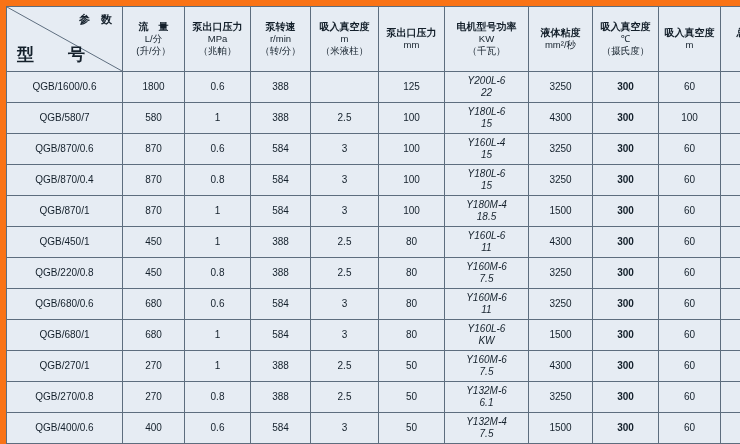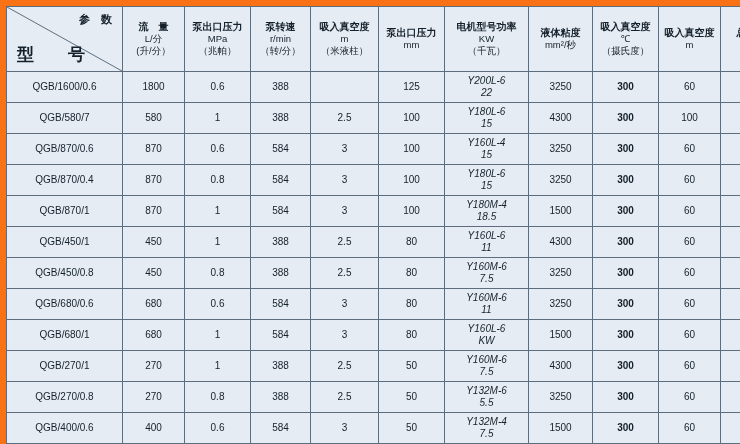--- a/index.html
+++ b/index.html
@@ -272,21 +272,21 @@
           <td class="motor">
             <span class="m1">Y160L-6</span>
             <span class="m2">11</span>
           </td>
           <td>4300</td>
           <td class="temp">300</td>
           <td>60</td>
           <td>450</td>
         </tr>
         <tr>
-          <td class="model">QGB/450/0.8</td>
+          <td class="model">QGB/220/0.8</td>
           <td>450</td>
           <td>0.8</td>
           <td>388</td>
           <td>2.5</td>
           <td>80</td>
           <td class="motor">
             <span class="m1">Y160M-6</span>
             <span class="m2">7.5</span>
           </td>
           <td>3250</td>
@@ -344,21 +344,21 @@
         </tr>
         <tr>
           <td class="model">QGB/270/0.8</td>
           <td>270</td>
           <td>0.8</td>
           <td>388</td>
           <td>2.5</td>
           <td>50</td>
           <td class="motor">
             <span class="m1">Y132M-6</span>
-            <span class="m2">5.5</span>
+            <span class="m2">6.1</span>
           </td>
           <td>3250</td>
           <td class="temp">300</td>
           <td>60</td>
           <td>380</td>
         </tr>
         <tr>
           <td class="model">QGB/400/0.6</td>
           <td>400</td>
           <td>0.6</td>

